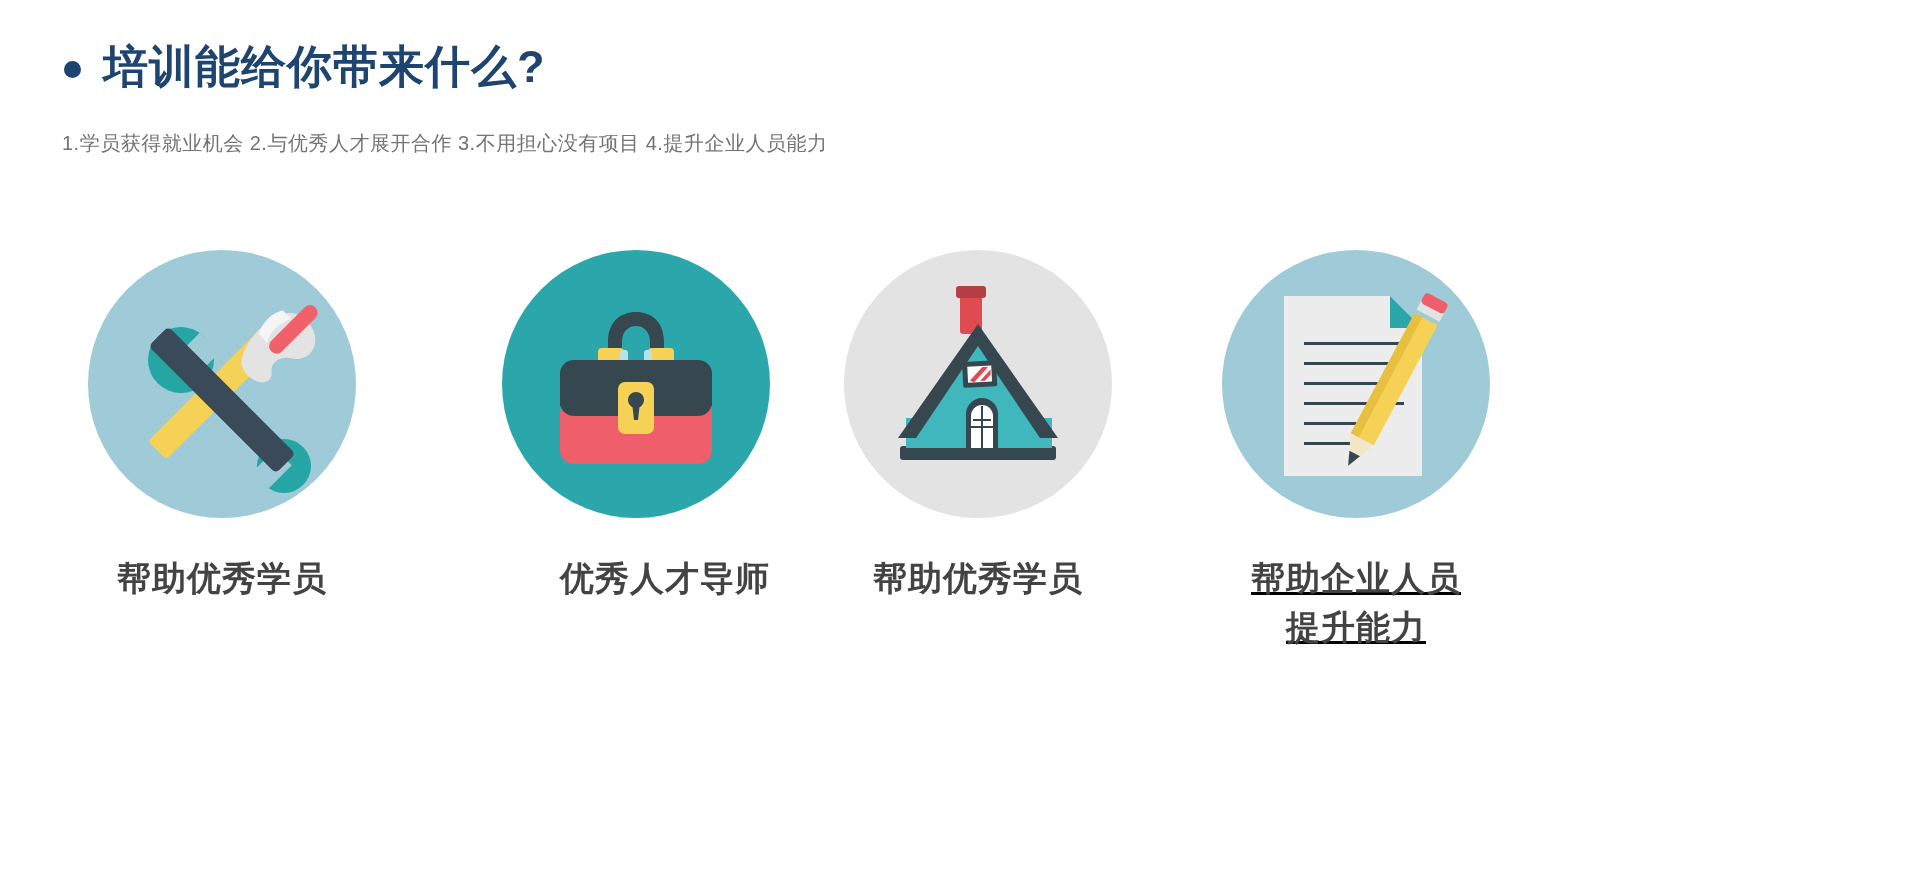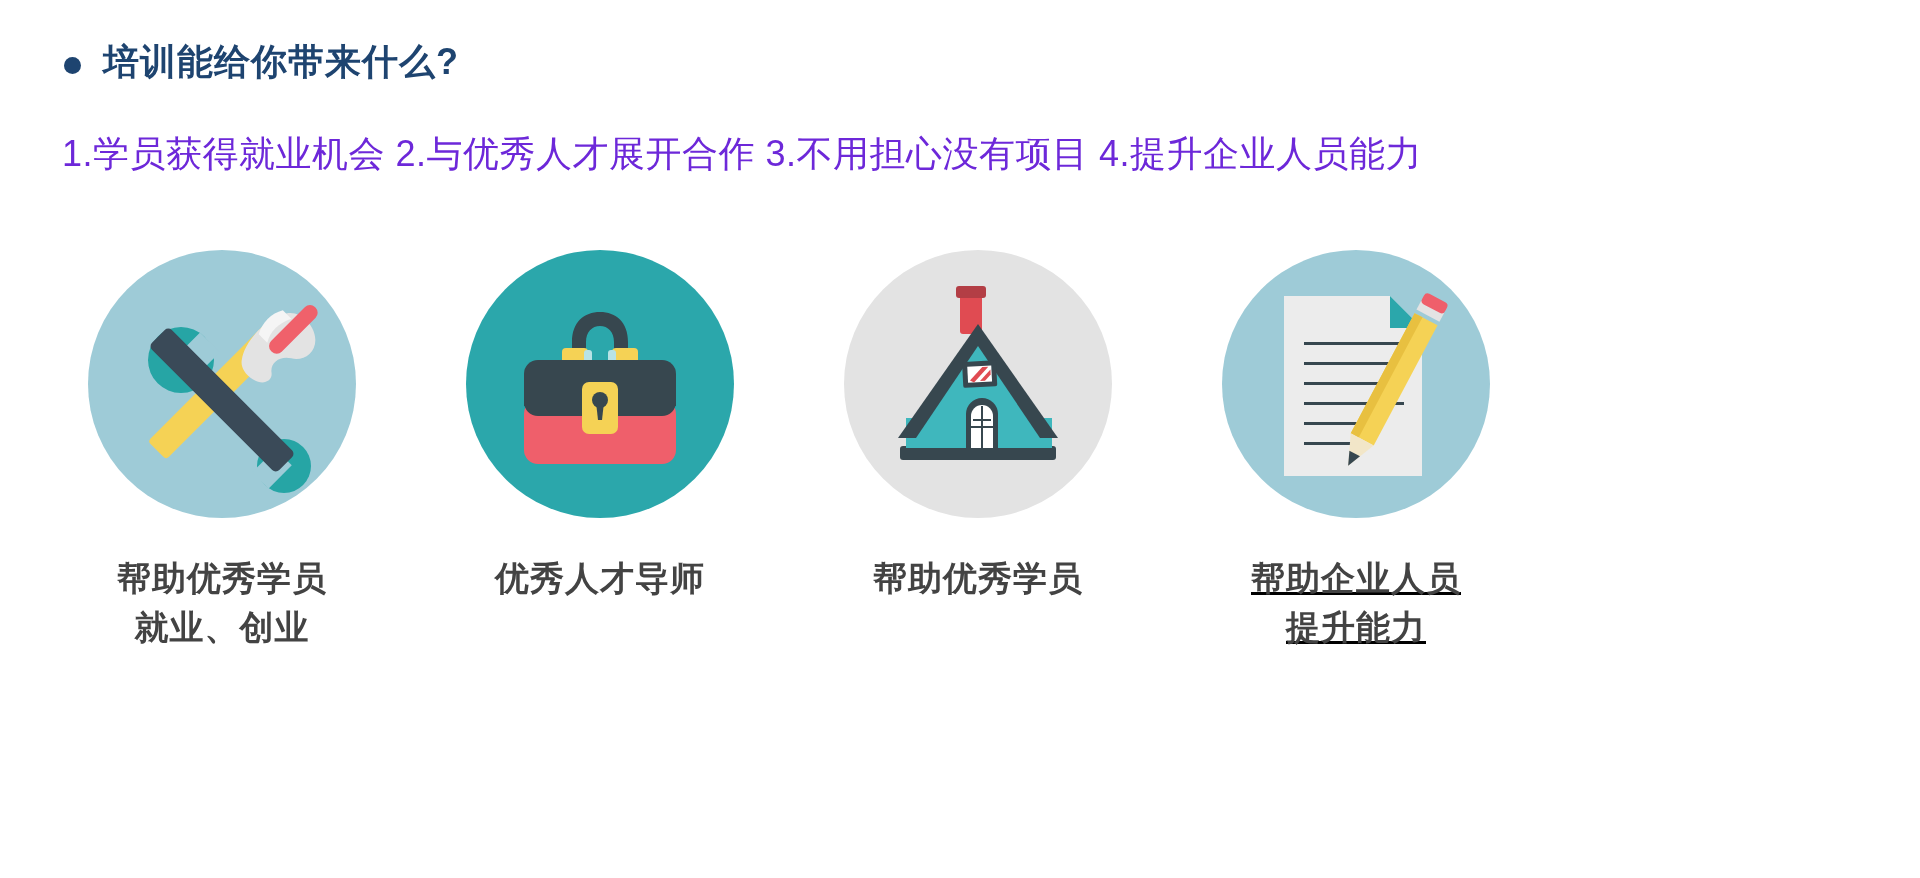--- a/index.html
+++ b/index.html
@@ -15,41 +15,41 @@
   
   .title-row{
     position:absolute;left:64px;top:44px;
     display:flex;align-items:center;gap:22px;
   }
   .bullet{
     width:17px;height:17px;border-radius:50%;
     background:#1e4470;flex:0 0 auto;margin-top:6px;
   }
   .title-text{
-    font-size:36px;font-weight:bold;color:#1e4470;
+    font-size:45px;font-weight:bold;color:#1e4470;
     letter-spacing:1px;line-height:1;white-space:nowrap;
   }
 
   
   .subtitle{
     position:absolute;left:62px;top:130px;
-    font-size:36px;color:#6d28d9;letter-spacing:0.5px;
+    font-size:20px;color:#737373;letter-spacing:0.5px;
     white-space:nowrap;font-weight:normal;text-align:center;
   }
 
   
   .cards{
     position:absolute;left:0;top:250px;width:1664px;
     display:flex;justify-content:flex-start;
   }
   .card{
     width:340px;display:flex;flex-direction:column;align-items:center;
   }
   .card-0{margin-left:52px;}
-  .card-1{margin-left:38px;}
+  .card-1{margin-left:38px;align-items:flex-end;}
   .card-2{margin-left:38px;}
   .card-3{margin-left:38px;text-decoration:underline;}
 
   .circle{
     width:268px;height:268px;border-radius:50%;
     position:relative;overflow:hidden;
     display:flex;align-items:center;justify-content:center;
   }
   .circle svg{display:block;width:268px;height:268px;}
 
@@ -101,21 +101,20 @@
                      C -30 20 -40 14 -42 4
                      C -44 -6 -42 -14 -36 -18 Z" fill="#e3e3e3"></path>
             <path d="M -6 -24 C 4 -30 18 -30 28 -24 L 28 -12 C 16 -18 4 -18 -6 -12 Z" fill="#f5f5f5"></path>
           </g>
 
           <rect x="198" y="48" width="15" height="62" rx="7" transform="rotate(45 205 79)" fill="#f0616b"></rect>
         </svg>
       </div>
       <div class="label">
         <span>帮助优秀学员</span>
-        <span class="l2">就业、创业</span>
       </div>
     </div>
 
     <div class="card card-1">
       <div class="circle" style="background:#2ba7ab;">
         <svg viewBox="0 0 268 268" xmlns="http://www.w3.org/2000/svg">
 
           <path d="M 106 92 C 106 72 118 62 134 62 C 150 62 162 72 162 92 L 162 104
                    L 148 104 L 148 92 C 148 82 142 76 134 76 C 126 76 120 82 120 92
                    L 120 104 L 106 104 Z" fill="#37474f"></path>

